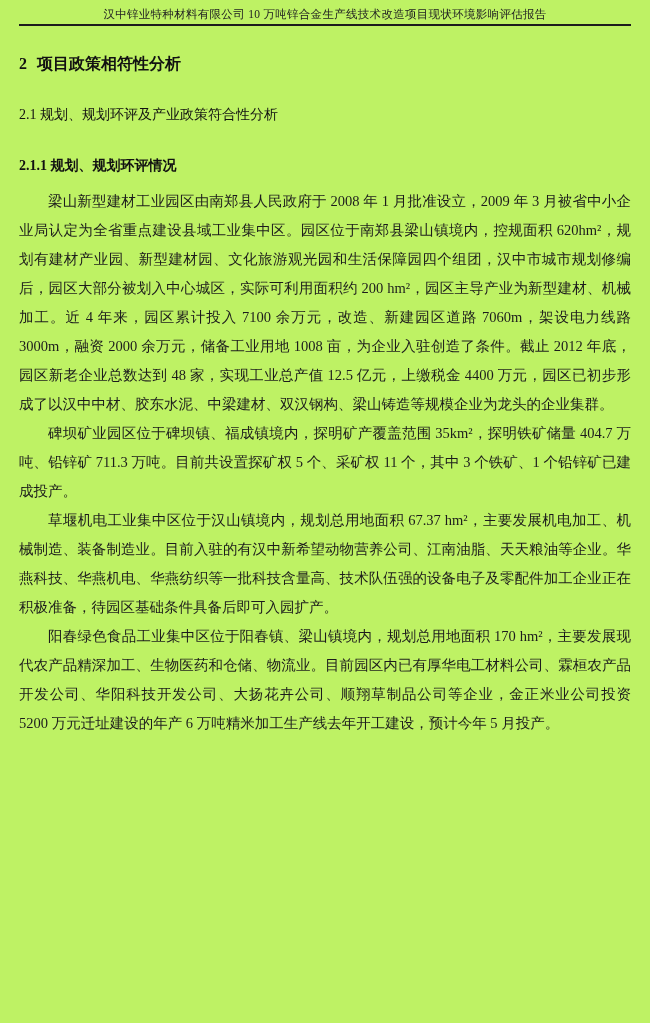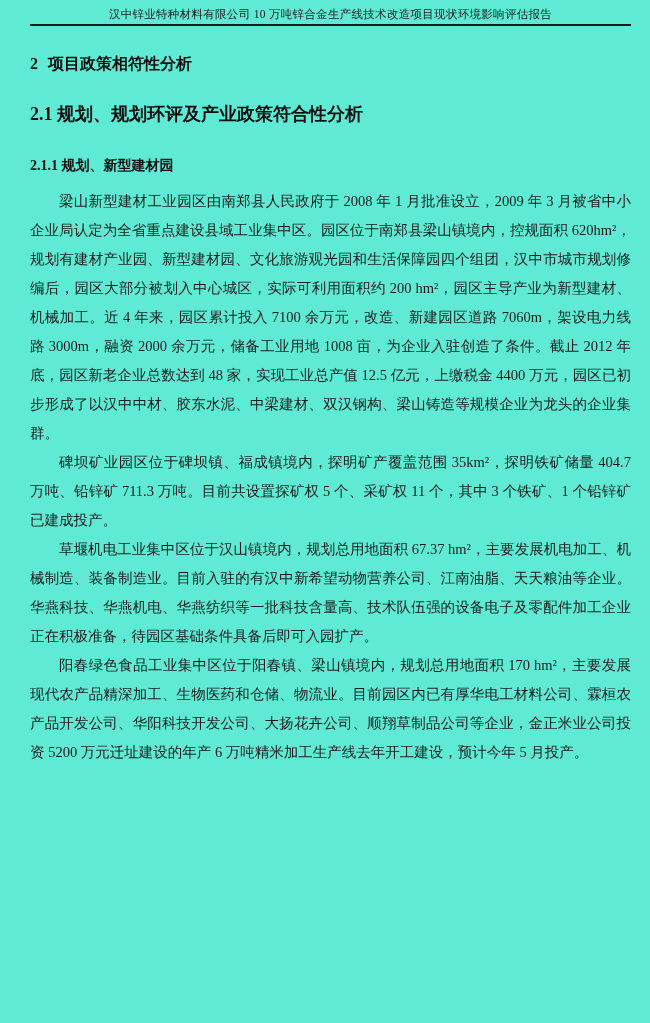--- a/index.html
+++ b/index.html
@@ -5,26 +5,25 @@
   html, body {
     margin: 0;
     padding: 0;
     background: #e9e9e9;
   }
   .page {
     position: relative;
     width: 650px;
     height: 1023px;
     margin: 0 auto;
-    background: #5eead4;
+    background: #bef264;
     color: #1c1c1c;
     font-family: "Liberation Serif", "DejaVu Serif", serif;
     overflow: hidden;
     box-sizing: border-box;
-    padding-left: 11px;
   }
   .inner {
     padding: 0 19px;
   }
   .running-header {
     padding-top: 7px;
     text-align: center;
     font-size: 11.5px;
     line-height: 14px;
     letter-spacing: 0.3px;
@@ -39,23 +38,23 @@
   .h1 {
     margin: 23px 0 0 0;
     font-size: 16px;
     line-height: 30px;
     font-weight: bold;
     color: #111111;
   }
   .h1 .num { margin-right: 10px; }
   .h2 {
     margin: 24px 0 0 0;
-    font-size: 18px;
+    font-size: 14px;
     line-height: 23px;
-    font-weight: bold;
+    font-weight: normal;
     color: #111111;
   }
   .h3 {
     margin: 31px 0 0 0;
     font-size: 14px;
     line-height: 18px;
     font-weight: bold;
     color: #111111;
   }
   .body-text {
@@ -89,21 +88,21 @@
     <div class="running-header">汉中锌业特种材料有限公司 10 万吨锌合金生产线技术改造项目现状环境影响评估报告</div>
 
     <div class="header-rule"></div>
 
     <div class="h1">
       <span class="num">2</span><span>项目政策相符性分析</span>
     </div>
 
     <div class="h2">2.1 规划、规划环评及产业政策符合性分析</div>
 
-    <div class="h3">2.1.1  规划、新型建材园</div>
+    <div class="h3">2.1.1  规划、规划环评情况</div>
 
     <div class="body-text">
       <p>梁山新型建材工业园区由南郑县人民政府于 2008 年 1 月批准设立，2009 年 3 月被省中小企业局认定为全省重点建设县域工业集中区。园区位于南郑县梁山镇境内，控规面积 620hm²，规划有建材产业园、新型建材园、文化旅游观光园和生活保障园四个组团，汉中市城市规划修编后，园区大部分被划入中心城区，实际可利用面积约 200 hm²，园区主导产业为新型建材、机械加工。近 4 年来，园区累计投入 7100 余万元，改造、新建园区道路 7060m，架设电力线路 3000m，融资 2000 余万元，储备工业用地 1008 亩，为企业入驻创造了条件。截止 2012 年底，园区新老企业总数达到 48 家，实现工业总产值 12.5 亿元，上缴税金 4400 万元，园区已初步形成了以汉中中材、胶东水泥、中梁建材、双汉钢构、梁山铸造等规模企业为龙头的企业集群。</p>
       <p>碑坝矿业园区位于碑坝镇、福成镇境内，探明矿产覆盖范围 35km²，探明铁矿储量 404.7 万吨、铅锌矿 711.3 万吨。目前共设置探矿权 5 个、采矿权 11 个，其中 3 个铁矿、1 个铅锌矿已建成投产。</p>
       <p>草堰机电工业集中区位于汉山镇境内，规划总用地面积 67.37 hm²，主要发展机电加工、机械制造、装备制造业。目前入驻的有汉中新希望动物营养公司、江南油脂、天天粮油等企业。华燕科技、华燕机电、华燕纺织等一批科技含量高、技术队伍强的设备电子及零配件加工企业正在积极准备，待园区基础条件具备后即可入园扩产。</p>
       <p>阳春绿色食品工业集中区位于阳春镇、梁山镇境内，规划总用地面积 170 hm²，主要发展现代农产品精深加工、生物医药和仓储、物流业。目前园区内已有厚华电工材料公司、霖桓农产品开发公司、华阳科技开发公司、大扬花卉公司、顺翔草制品公司等企业，金正米业公司投资 5200 万元迁址建设的年产 6 万吨精米加工生产线去年开工建设，预计今年 5 月投产。</p>
     </div>
 
   </div>
 

